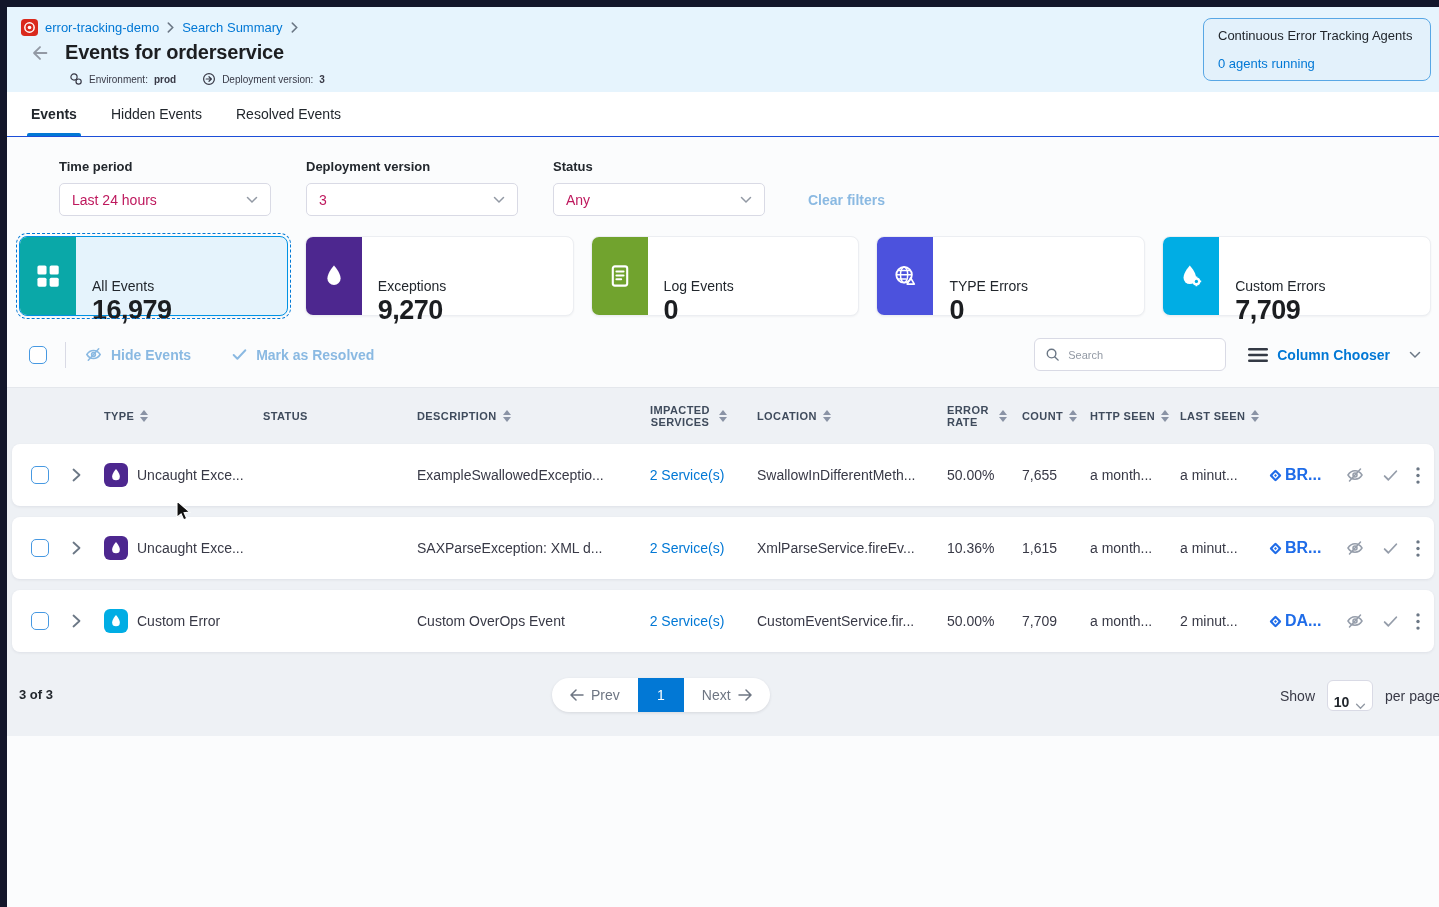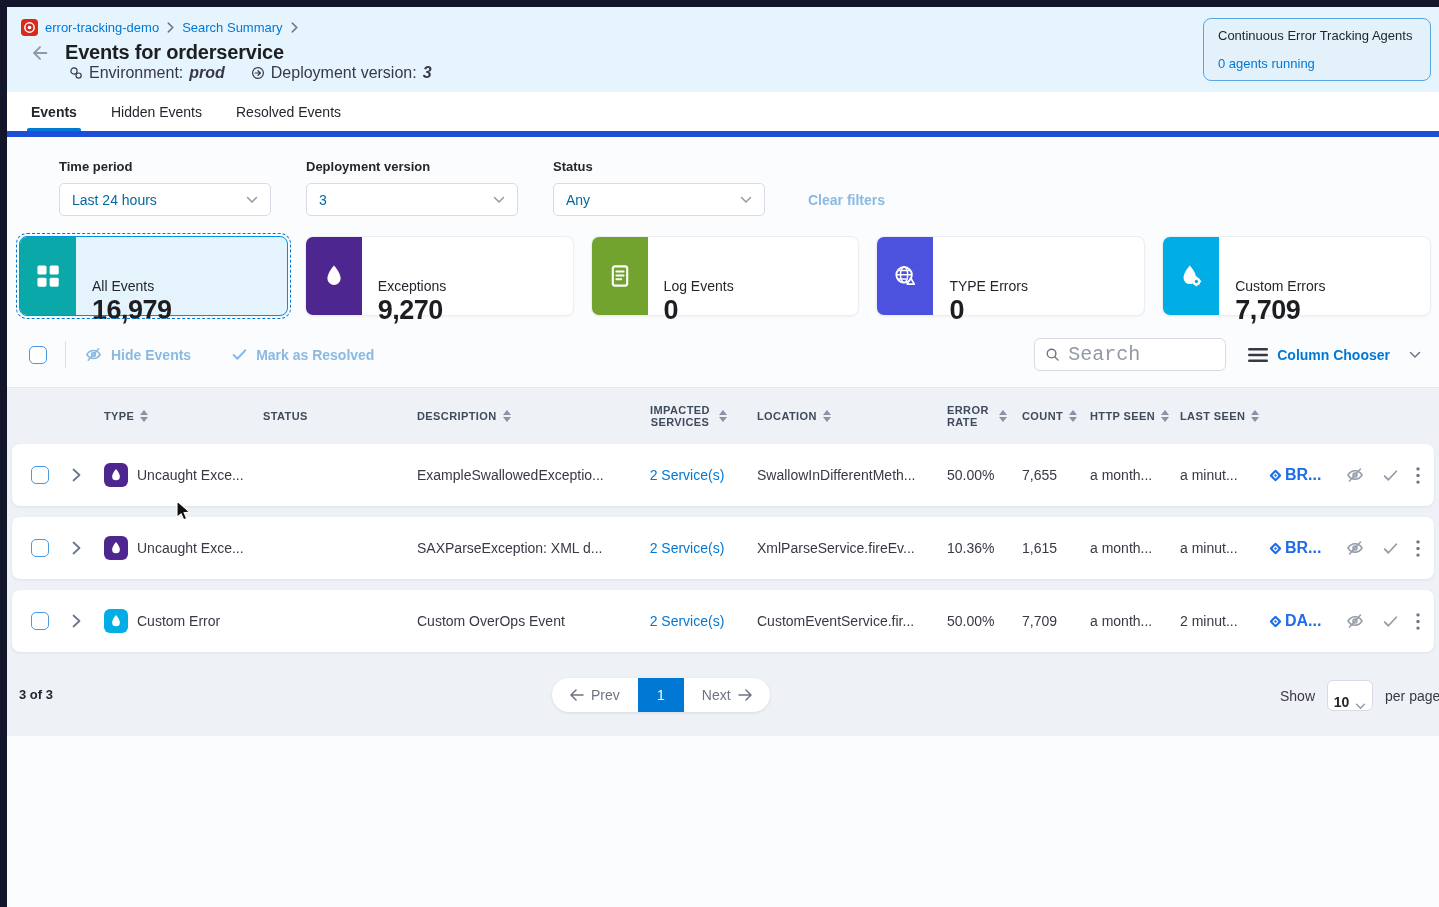--- a/index.html
+++ b/index.html
@@ -15,45 +15,45 @@
 
   
   .header { background:#e6f4fd; padding:12px 8px 12px 14px; position:relative; height:85px; }
   .breadcrumbs { display:flex; align-items:center; gap:7px; font-size:13px; }
   .breadcrumbs .crumb { color:#0278d5; cursor:pointer; }
   .crumb-sep { color:#6b7785; display:inline-flex; }
   .logo-badge { width:17px; height:17px; display:inline-flex; }
   .title-row { display:flex; align-items:center; gap:14px; margin-top:5px; margin-left:8px; }
   .back-arrow { display:inline-flex; cursor:pointer; }
   .page-title { font-size:20px; font-weight:700; color:#1c1e21; letter-spacing:-0.2px; }
-  .meta-row { display:flex; align-items:center; gap:26px; margin-top:0; margin-left:48px; font-size:16px; color:#383946; }
+  .meta-row { display:flex; align-items:center; gap:26px; margin-top:8px; margin-left:48px; font-size:10px; color:#383946; }
   .meta-item { display:flex; align-items:center; gap:6px; }
-  .meta-item b { font-weight:700;font-style:italic; }
+  .meta-item b { font-weight:700; }
   .agents-card { position:absolute; top:11px; right:8px; width:228px; background:#e3f1fb;
     border:1px solid #58a7e5; border-radius:8px; padding:9px 14px; }
   .agents-card .ac-title { font-size:13px; color:#22272d; }
   .agents-card .ac-link { font-size:13px; color:#0278d5; margin-top:13px; cursor:pointer; }
 
   
-  .tabs-bar { background:#ffffff; border-bottom:6px solid #1d4ed8; display:flex; align-items:stretch;
+  .tabs-bar { background:#ffffff; border-bottom:1px solid #1d4ed8; display:flex; align-items:stretch;
     padding-left:14px; height:45px; }
   .tab { display:flex; align-items:center; padding:0 10px; margin-right:14px; font-size:14px;
     color:#22272d; position:relative; cursor:pointer; }
   .tab.active { font-weight:700; }
   .tab.active::after { content:""; position:absolute; left:6px; right:6px; bottom:0; height:3px;
     background:#0278d5; border-radius:2px 2px 0 0; }
 
   
   .content-top { background:#fbfcfd; padding:14px 8px 0 12px; }
   .filters-row { display:flex; align-items:flex-end; gap:35px; margin-top:8px;margin-left:40px; }
   .filter-group { display:flex; flex-direction:column; gap:9px; }
   .filter-label { font-size:13px; font-weight:600; color:#22272d; }
   .select { width:212px; height:33px; background:#fff; border:1px solid #d9dae5; border-radius:5px;
     display:flex; align-items:center; justify-content:space-between; padding:0 12px; font-size:14px;
-    color:#0369a1; cursor:pointer; }
+    color:#be185d; cursor:pointer; }
   .chev { display:inline-flex; }
   .clear-filters { font-size:14px; font-weight:600; color:#8ab9e2; margin-bottom:8px; margin-left:8px; cursor:pointer; }
 
   
   .stat-cards { display:flex; gap:17px; margin-top:20px; padding-right:0; }
   .stat-card { flex:1; height:80px; background:#fff; border:1px solid #eceef2; border-radius:8px;
     display:flex; overflow:visible; cursor:pointer; box-shadow:0 1px 2px rgba(40,41,61,.05); }
   .stat-card.selected { background:#e5f3fc; border:1px solid #0092e4; outline:1px dashed #0278d5; outline-offset:2px; }
   .stat-tile { width:56px; border-radius:7px 0 0 7px; display:flex; align-items:center; justify-content:center; flex:none; }
   .stat-body { padding:14px 0 0 16px; }
@@ -62,22 +62,22 @@
 
   
   .toolbar { display:flex; align-items:center; margin-top:22px; padding:0 10px 16px 10px; }
   .cb { width:18px; height:18px; border:1.7px solid #4799e2; border-radius:5px; background:#fff; cursor:pointer; flex:none; }
   .tb-divider { width:1px; height:26px; background:#d9dae5; margin:0 18px 0 18px; }
   .tb-action { display:flex; align-items:center; gap:8px; font-size:14px; font-weight:600;
     color:#8ab9e2; margin-right:40px; cursor:pointer; }
   .tb-spacer { flex:1; }
   .search-box { width:192px; height:33px; border:1px solid #d9dae5; border-radius:6px; background:#fff;
     display:flex; align-items:center; padding:0 10px; gap:8px; }
-  .search-box input { border:none; outline:none; font-size:20px; width:100%; color:#22272d;
-    font-family:Liberation Mono, monospace; background:transparent; }
+  .search-box input { border:none; outline:none; font-size:11px; width:100%; color:#22272d;
+    font-family:Liberation Sans, sans-serif; background:transparent; }
   .search-box input::placeholder { color:#9299a4; }
   .col-chooser { display:flex; align-items:center; gap:9px; margin-left:22px; cursor:pointer; }
   .col-chooser .cc-label { font-size:14px; font-weight:700; color:#0278d5; }
 
   
   .table-band { background:#eef1f5; border-top:1px solid #e4e7ec; padding:0 5px 22px 5px; }
   .tgrid { display:grid; grid-template-columns:44px 36px 163px 150px 220px 120px 190px 75px 68px 90px 90px 82px 1fr;
     align-items:center; }
   .thead { height:56px; padding:0 2px; }
   .th { font-size:11px; font-weight:700; color:#3f4b5c; letter-spacing:.4px; display:flex;

